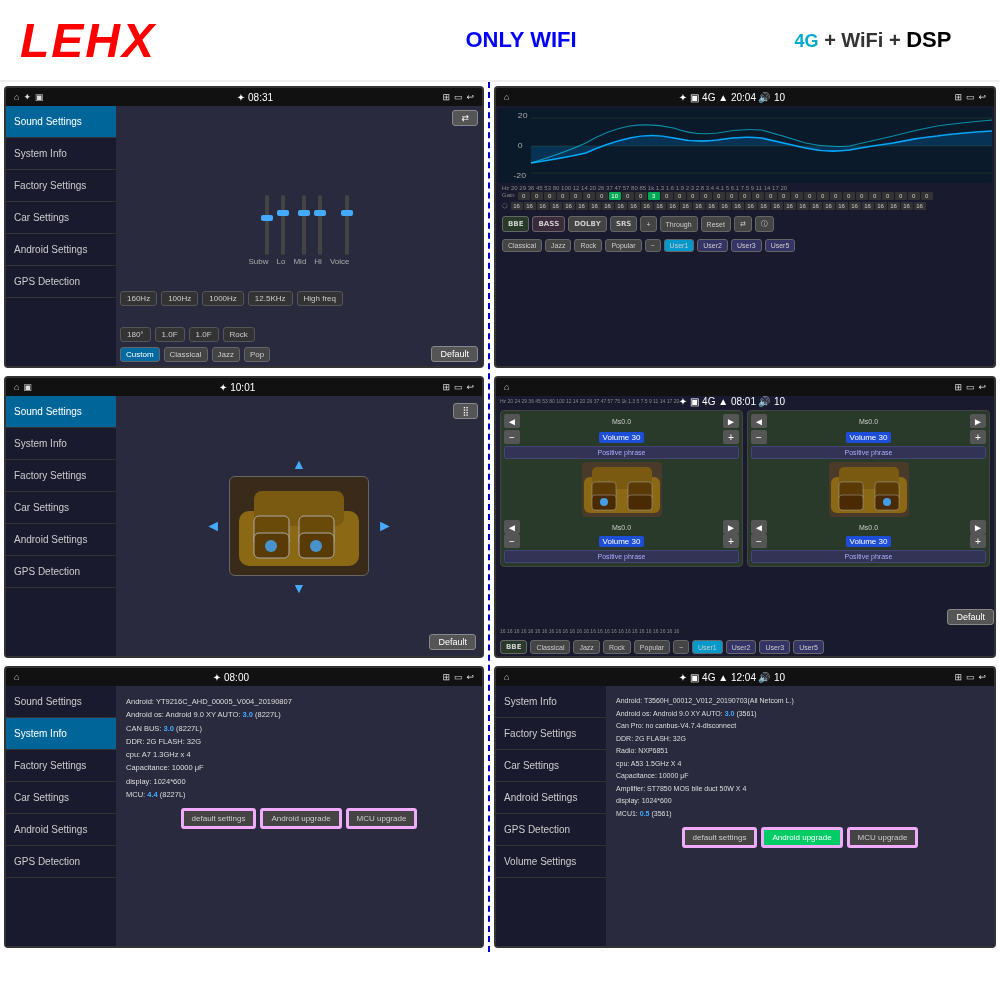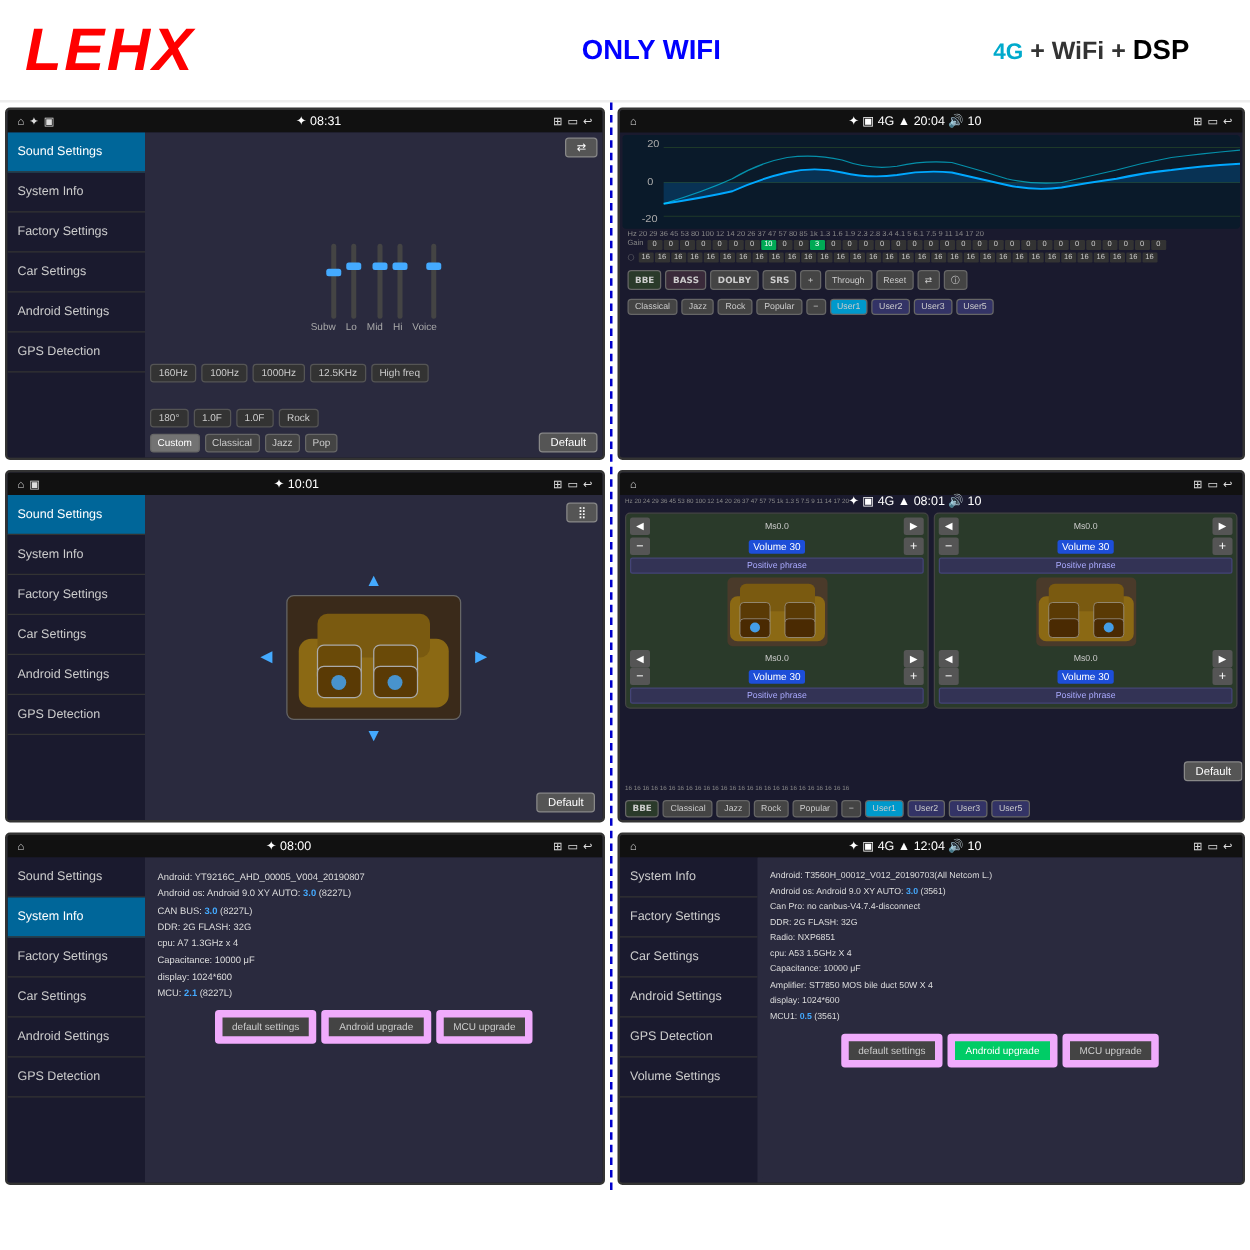--- a/index.html
+++ b/index.html
@@ -186,21 +186,21 @@
       align-items: center;
     }
     .preset-btn {
       background: #444;
       border: 1px solid #666;
       color: #ccc;
       font-size: 8px;
       padding: 2px 5px;
       border-radius: 3px;
     }
-    .preset-btn.active { background: #737373; color: #fff; }
+    .preset-btn.active { background: #0369a1; color: #fff; }
     .default-btn {
       background: #555;
       border: 1px solid #888;
       color: #fff;
       font-size: 9px;
       padding: 2px 8px;
       border-radius: 3px;
       margin-left: auto;
     }
     .nav-arrow {
@@ -221,21 +221,21 @@
     .highlight-blue { color: #4af; font-weight: bold; }
 
     .action-buttons-row {
       display: flex;
       gap: 4px;
       margin-top: 6px;
       justify-content: center;
     }
     .action-btn {
       background: #444;
-      border: 6px solid #f0abfc;
+      border: 3px solid #f0abfc;
       color: #ccc;
       font-size: 8px;
       padding: 3px 8px;
       border-radius: 3px;
       cursor: pointer;
     }
     .action-btn.active-green {
       background: #00cc66;
       color: #fff;
     }
@@ -505,21 +505,21 @@
         </div>
         <div class="panel-main">
           <div class="sysinfo-content">
             <div style="font-size:7.5px; color:#ddd; margin-bottom:2px;">Android: YT9216C_AHD_00005_V004_20190807</div>
             <div style="font-size:7.5px; color:#ddd; margin-bottom:2px;">Android os: Android 9.0  XY AUTO: <span class="highlight-blue">3.0</span> (8227L)</div>
             <div style="font-size:7.5px; color:#ddd; margin-bottom:2px;">CAN BUS: <span class="highlight-blue">3.0</span> (8227L)</div>
             <div style="font-size:7.5px; color:#ddd; margin-bottom:2px;">DDR:  2G   FLASH: 32G</div>
             <div style="font-size:7.5px; color:#ddd; margin-bottom:2px;">cpu: A7 1.3GHz x 4</div>
             <div style="font-size:7.5px; color:#ddd; margin-bottom:2px;">Capacitance: 10000 μF</div>
             <div style="font-size:7.5px; color:#ddd; margin-bottom:2px;">display: 1024*600</div>
-            <div style="font-size:7.5px; color:#ddd; margin-bottom:2px;">MCU: <span class="highlight-blue">2.1</span> (8227L)</div>
+            <div style="font-size:7.5px; color:#ddd; margin-bottom:2px;">MCU: <span class="highlight-blue">4.4</span> (8227L)</div>
             <div class="action-buttons-row" style="margin-top:8px;">
               <button class="action-btn">default settings</button>
               <button class="action-btn">Android upgrade</button>
               <button class="action-btn">MCU upgrade</button>
             </div>
           </div>
         </div>
       </div>
     </div>
 

